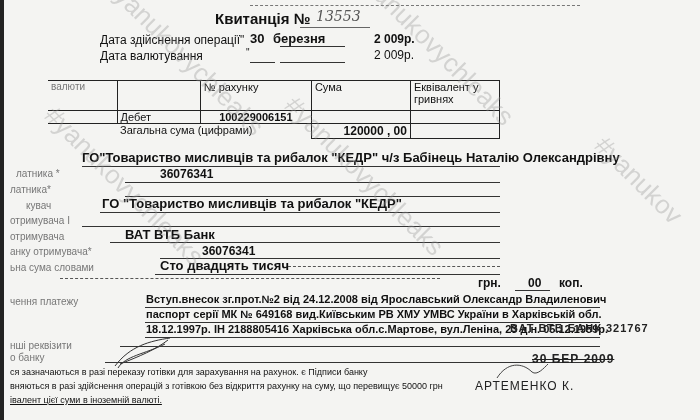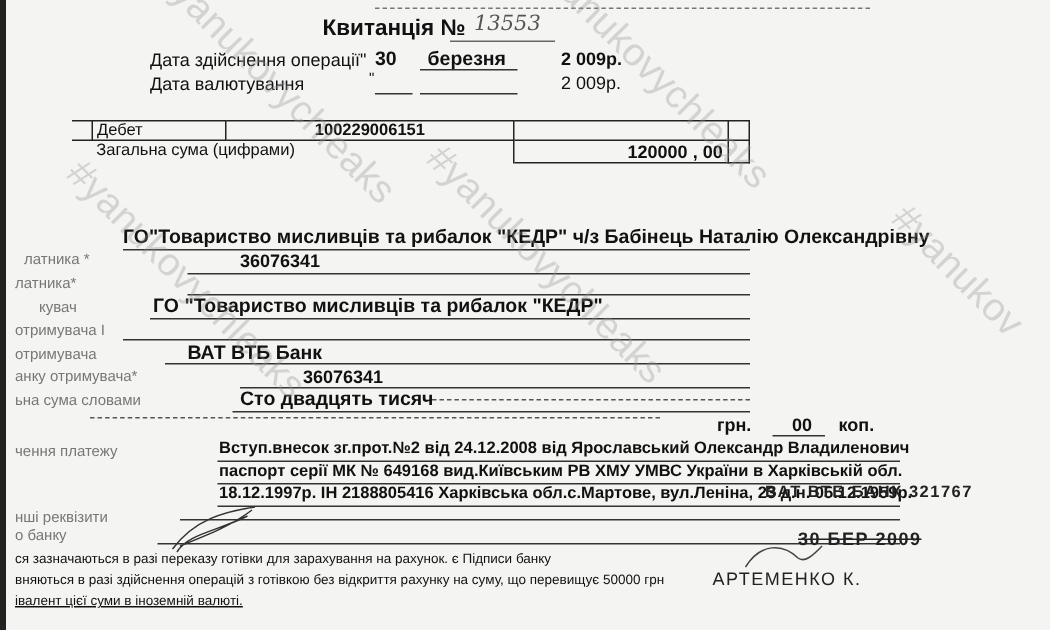--- a/index.html
+++ b/index.html
@@ -23,32 +23,39 @@
 
 <div class="edge"></div>
 
 <div class="abs b" style="left:215px;top:10px;font-size:15px;">Квитанція №</div>
 <div class="abs handwrite" style="left:316px;top:8px;">13553</div>
 <div class="line" style="left:300px;top:27px;width:70px;border-color:#666;"></div>
 <div class="dash" style="left:250px;top:5px;width:330px;border-color:#777;"></div>
 
 <div class="abs" style="left:100px;top:33px;font-size:12px;">Дата здійснення операції"</div>
 <div class="abs b" style="left:250px;top:31px;font-size:13px;">30</div>
-<div class="abs b" style="left:285px;top:31px;font-size:13px;">березня</div>
+<div class="abs b" style="left:273px;top:31px;font-size:13px;">березня</div>
 <div class="line" style="left:280px;top:46px;width:65px;"></div>
 <div class="abs b" style="left:374px;top:32px;font-size:12px;">2 009р.</div>
 
 <div class="abs" style="left:100px;top:49px;font-size:12px;">Дата  валютування</div>
 <div class="abs" style="left:246px;top:47px;font-size:10px;">"</div>
 <div class="line" style="left:250px;top:62px;width:25px;"></div>
 <div class="line" style="left:280px;top:62px;width:65px;"></div>
 <div class="abs" style="left:374px;top:48px;font-size:12px;">2 009р.</div>
 
 <table class="grid">
   <tbody>
+      <tr style="height:30px;">
+    <td style="width:68px;border-left:none;color:#777;font-size:10px;">валюти</td>
+    <td style="width:85px;"></td>
+    <td style="width:110px;">№ рахунку</td>
+    <td style="width:102px;">Сума</td>
+    <td style="width:87px;">Еквівалент у гривнях</td>
+  </tr>
   <tr>
     <td style="border-left:none;"></td>
     <td>Дебет</td>
     <td class="b" style="text-align:center;">100229006151</td>
     <td></td>
     <td></td>
   </tr>
   <tr>
     <td style="border:none;"></td>
     <td colspan="2" style="border:none;border-right:1.5px solid #222;margin-top:44px;">Загальна сума (цифрами)</td>

